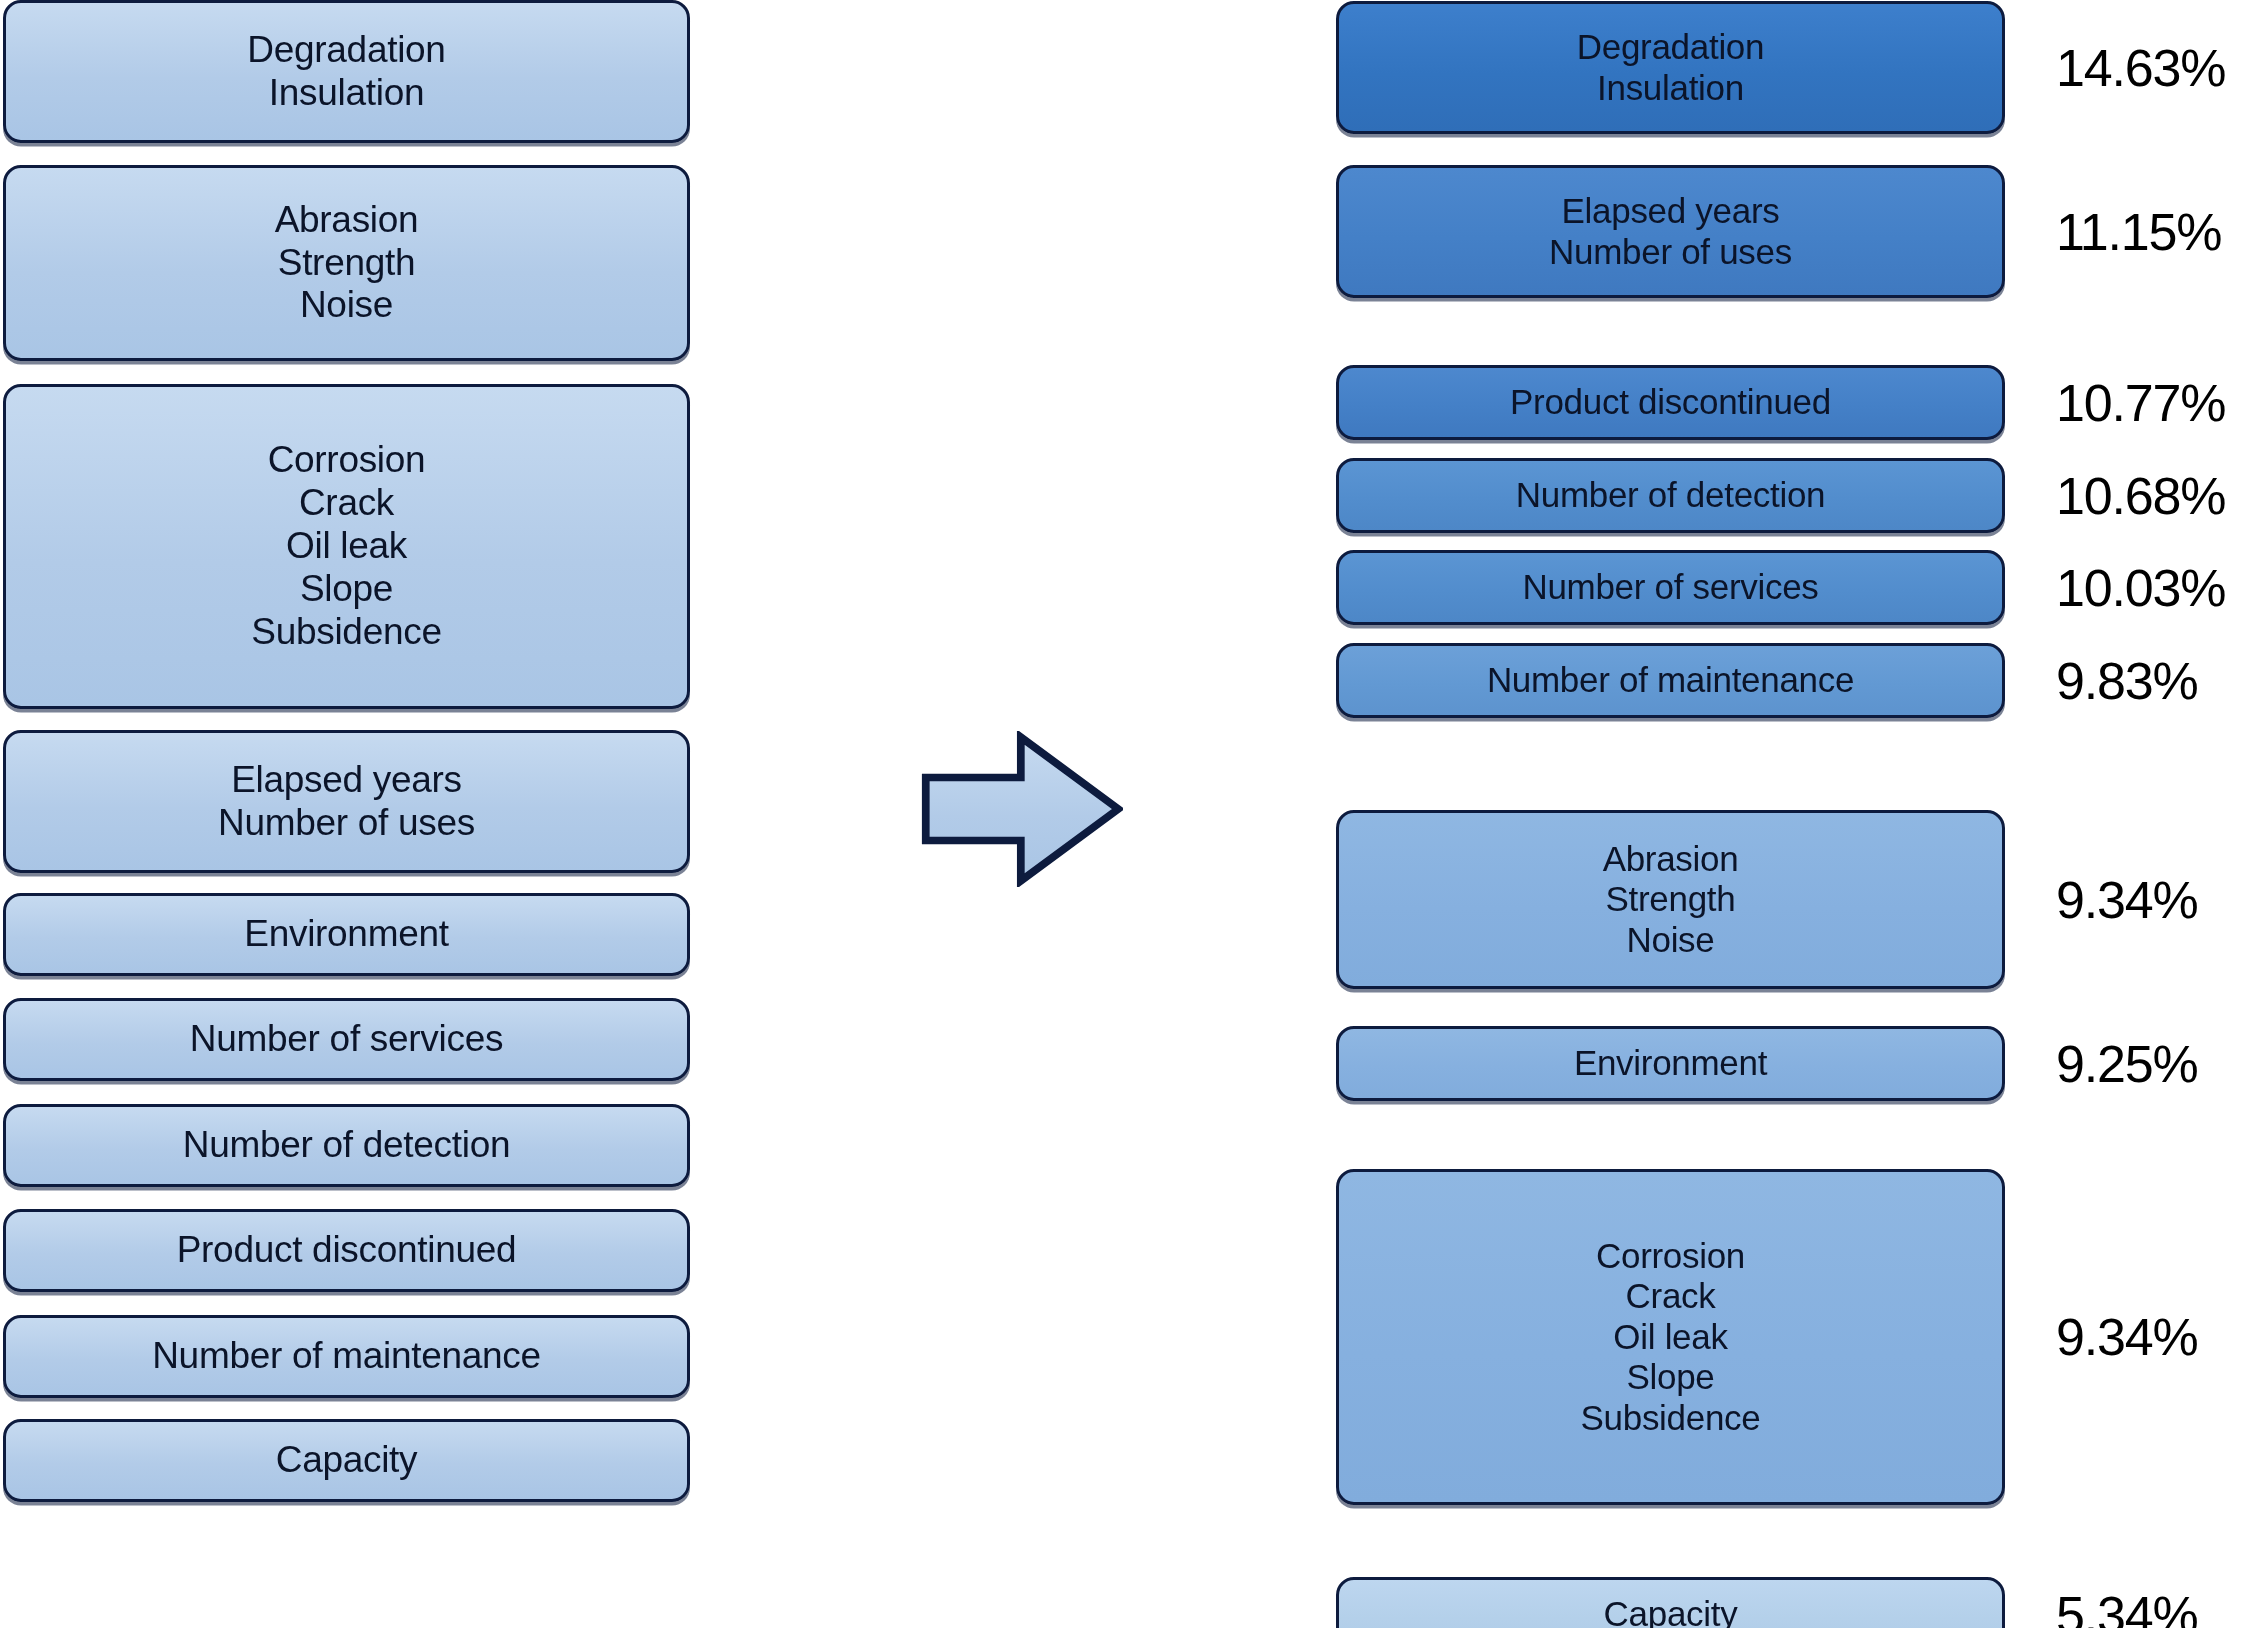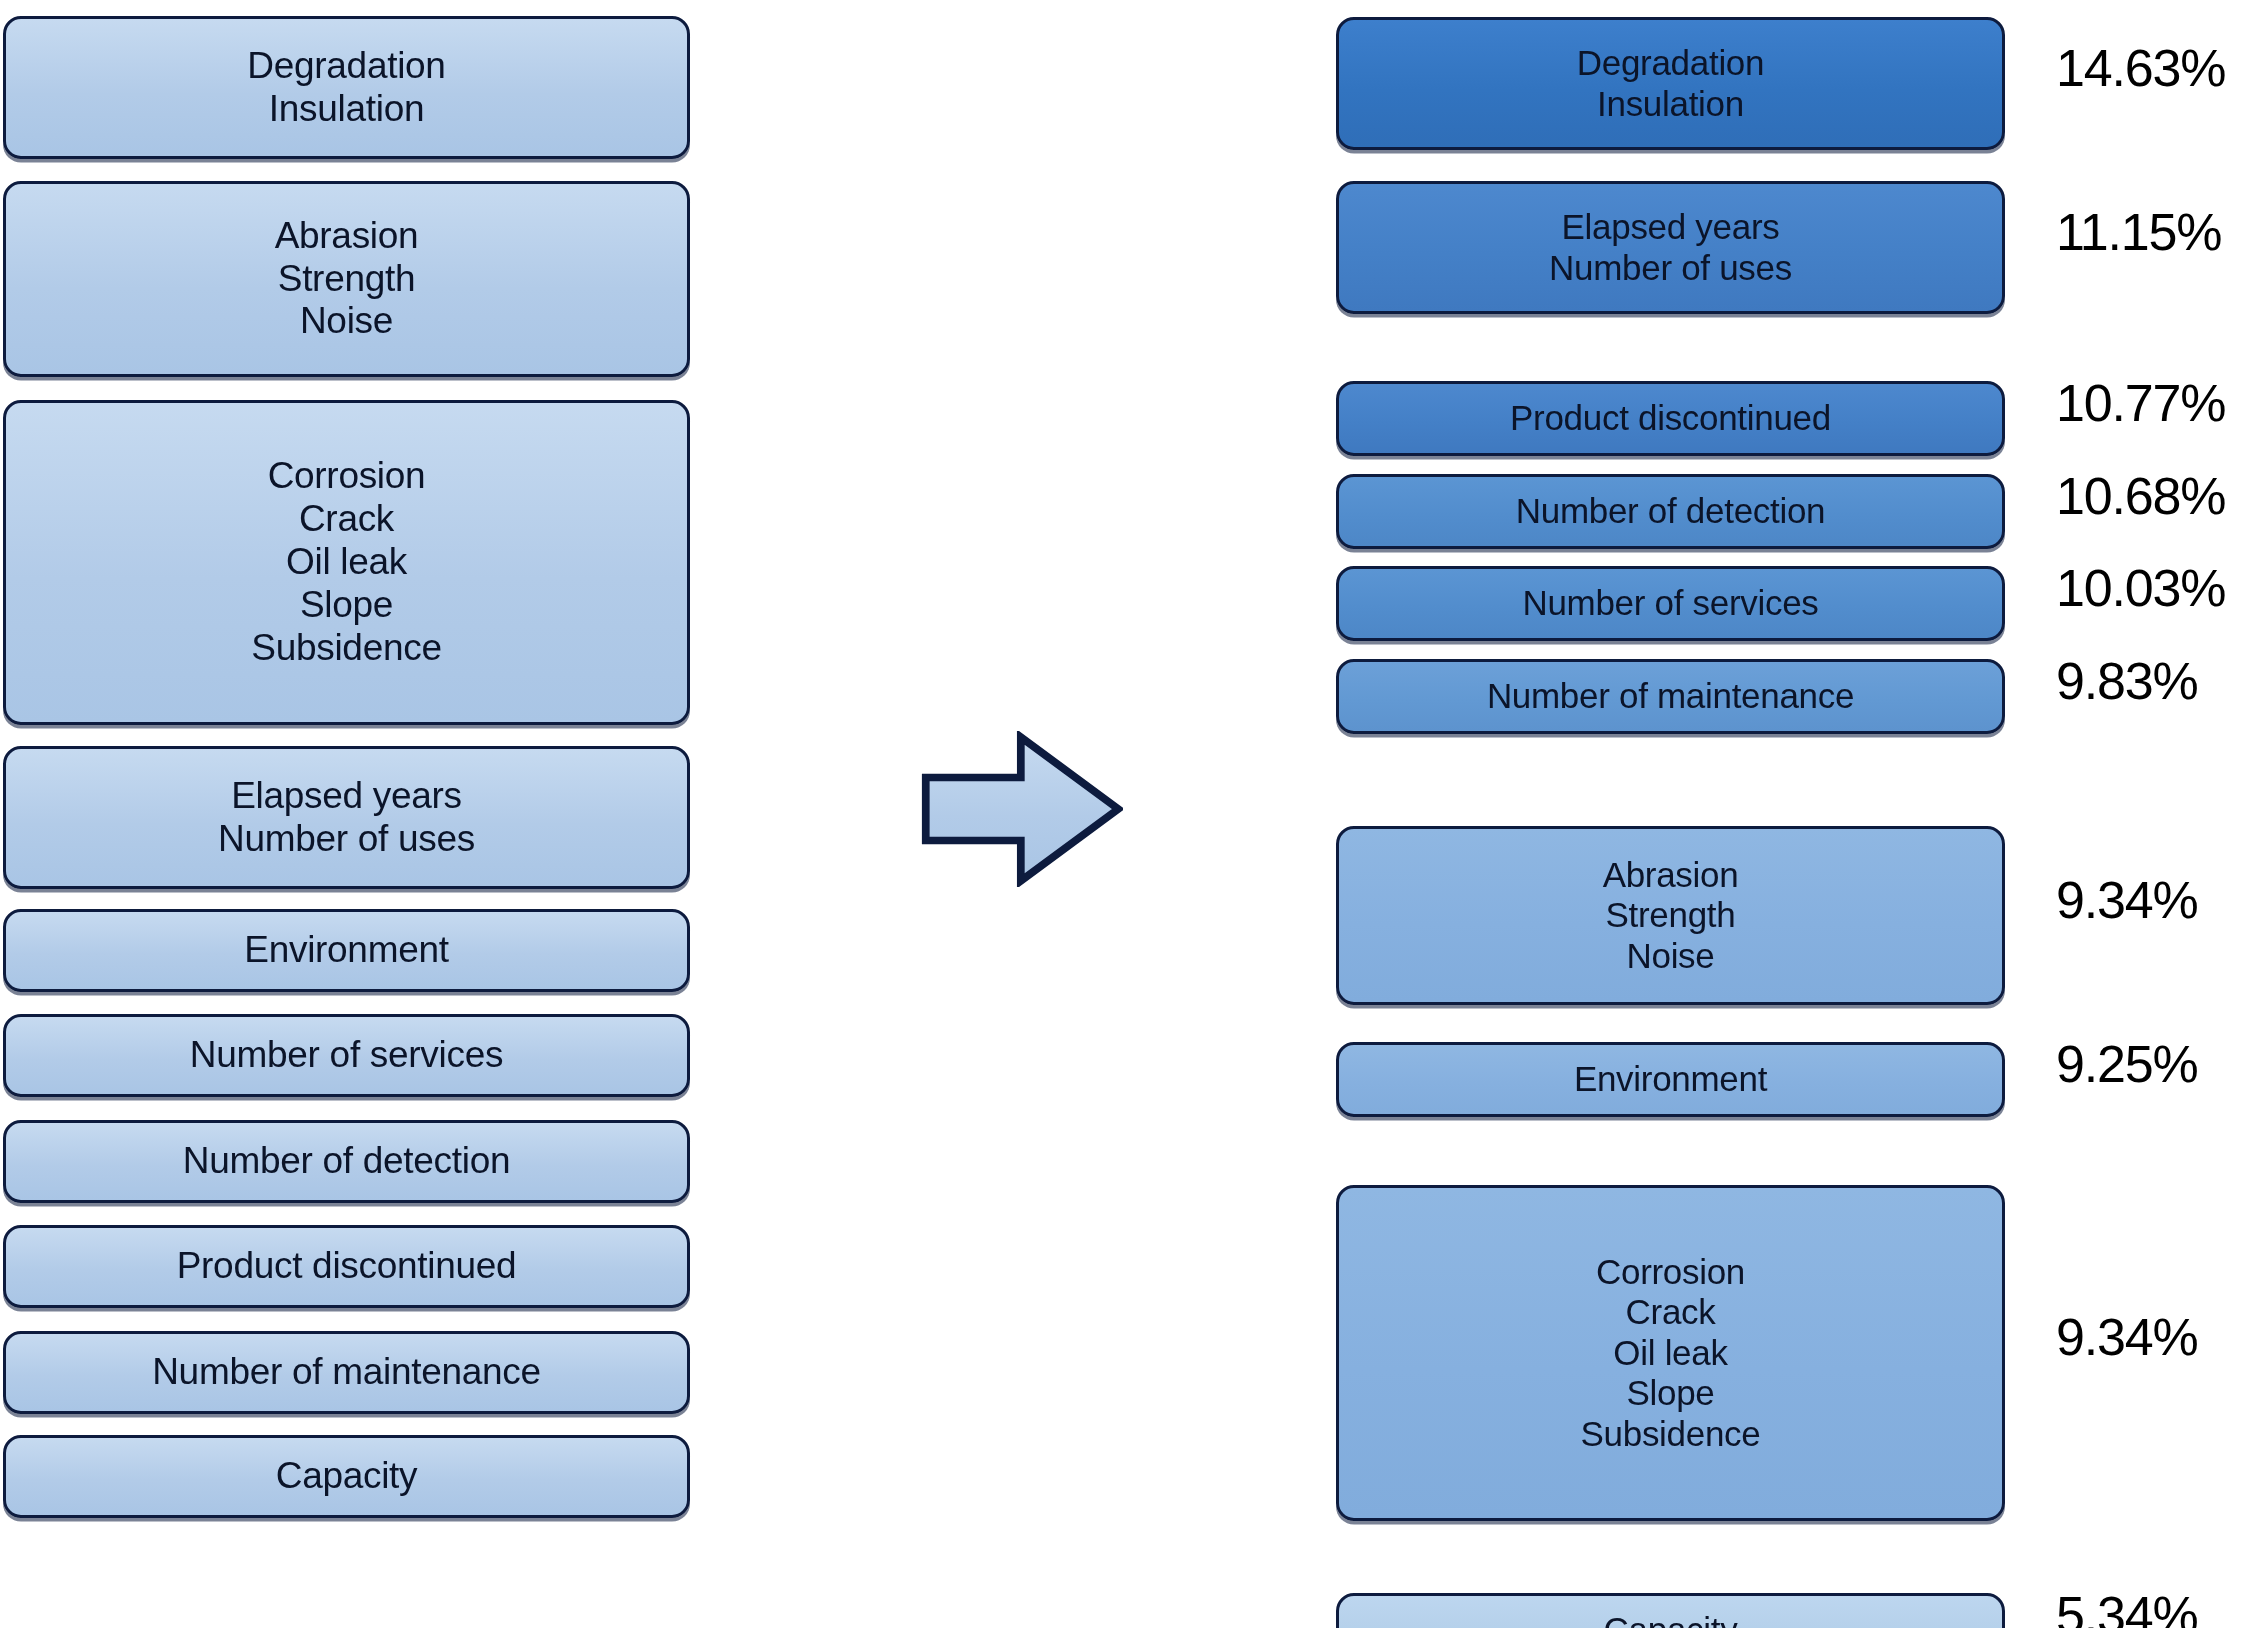--- a/index.html
+++ b/index.html
@@ -15,21 +15,20 @@
     border:3.6px solid #0d1b3e;
     border-radius:18px;
     display:flex;
     align-items:center;
     justify-content:center;
     text-align:center;
     color:#0b1429;
     line-height:1.16;
     letter-spacing:-0.3px;
     box-shadow:0 3.6px 0 0 rgba(13,27,62,0.55);
-    margin-top:16px;
   }
   .box .lines{display:block;width:100%;}
   .box .ln{display:block;white-space:nowrap;}
 
   
   #left-column .box{
     left:3px;
     width:687px;
     background:linear-gradient(180deg,#c6daf0 0%,#b2cbe8 55%,#a9c5e5 100%);
     font-size:37px;

